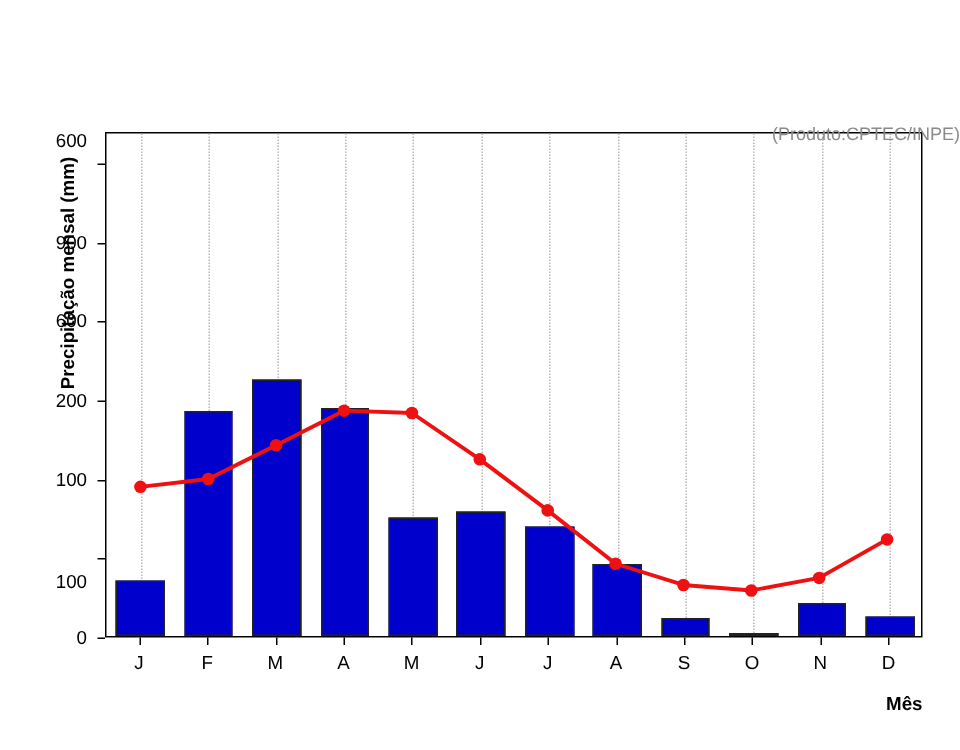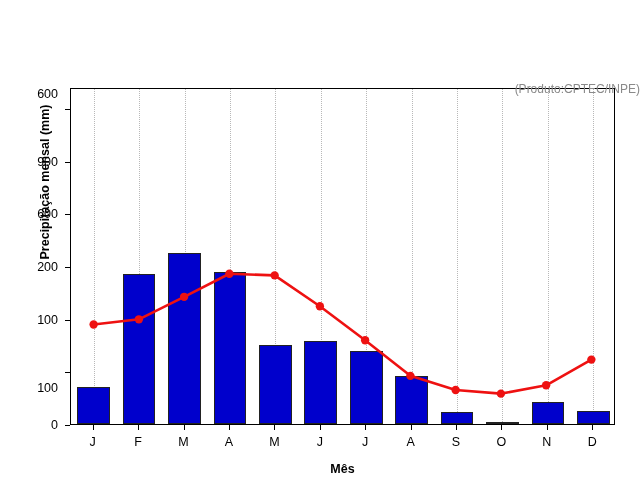--- a/index.html
+++ b/index.html
@@ -105,21 +105,21 @@
     font-weight: bold;
     color: #000000;
     transform: rotate(-90deg);
     transform-origin: center center;
   }
   #xlabel {
     position: absolute;
     left: 70px;
     top: 462px;
     width: 545px;
-    text-align: center;
+    text-align: right;
     font-size: 12.5px;
     font-weight: bold;
     color: #000000;
   }
   #legend-box {
     position: absolute;
     left: 62px;
     top: 56px;
     padding: 6px 9px 6px 8px;
     background: #ffffff;

